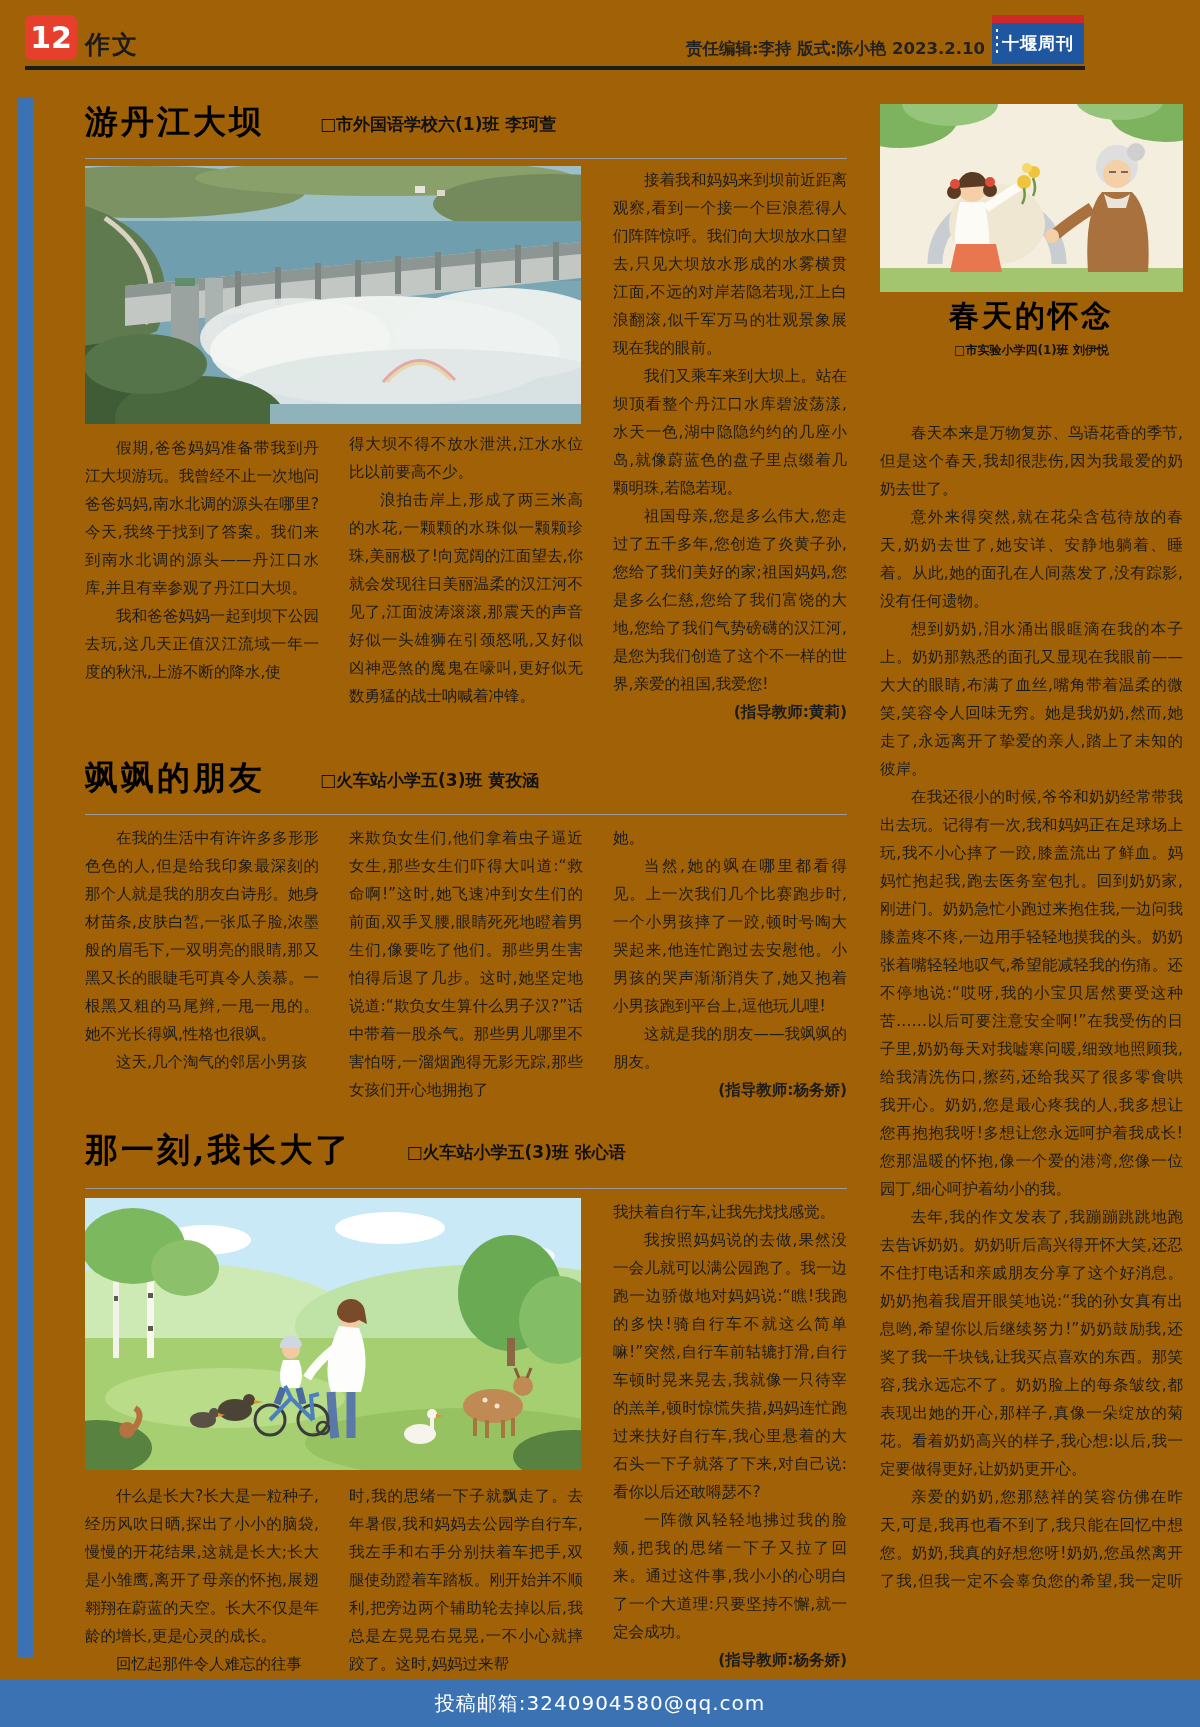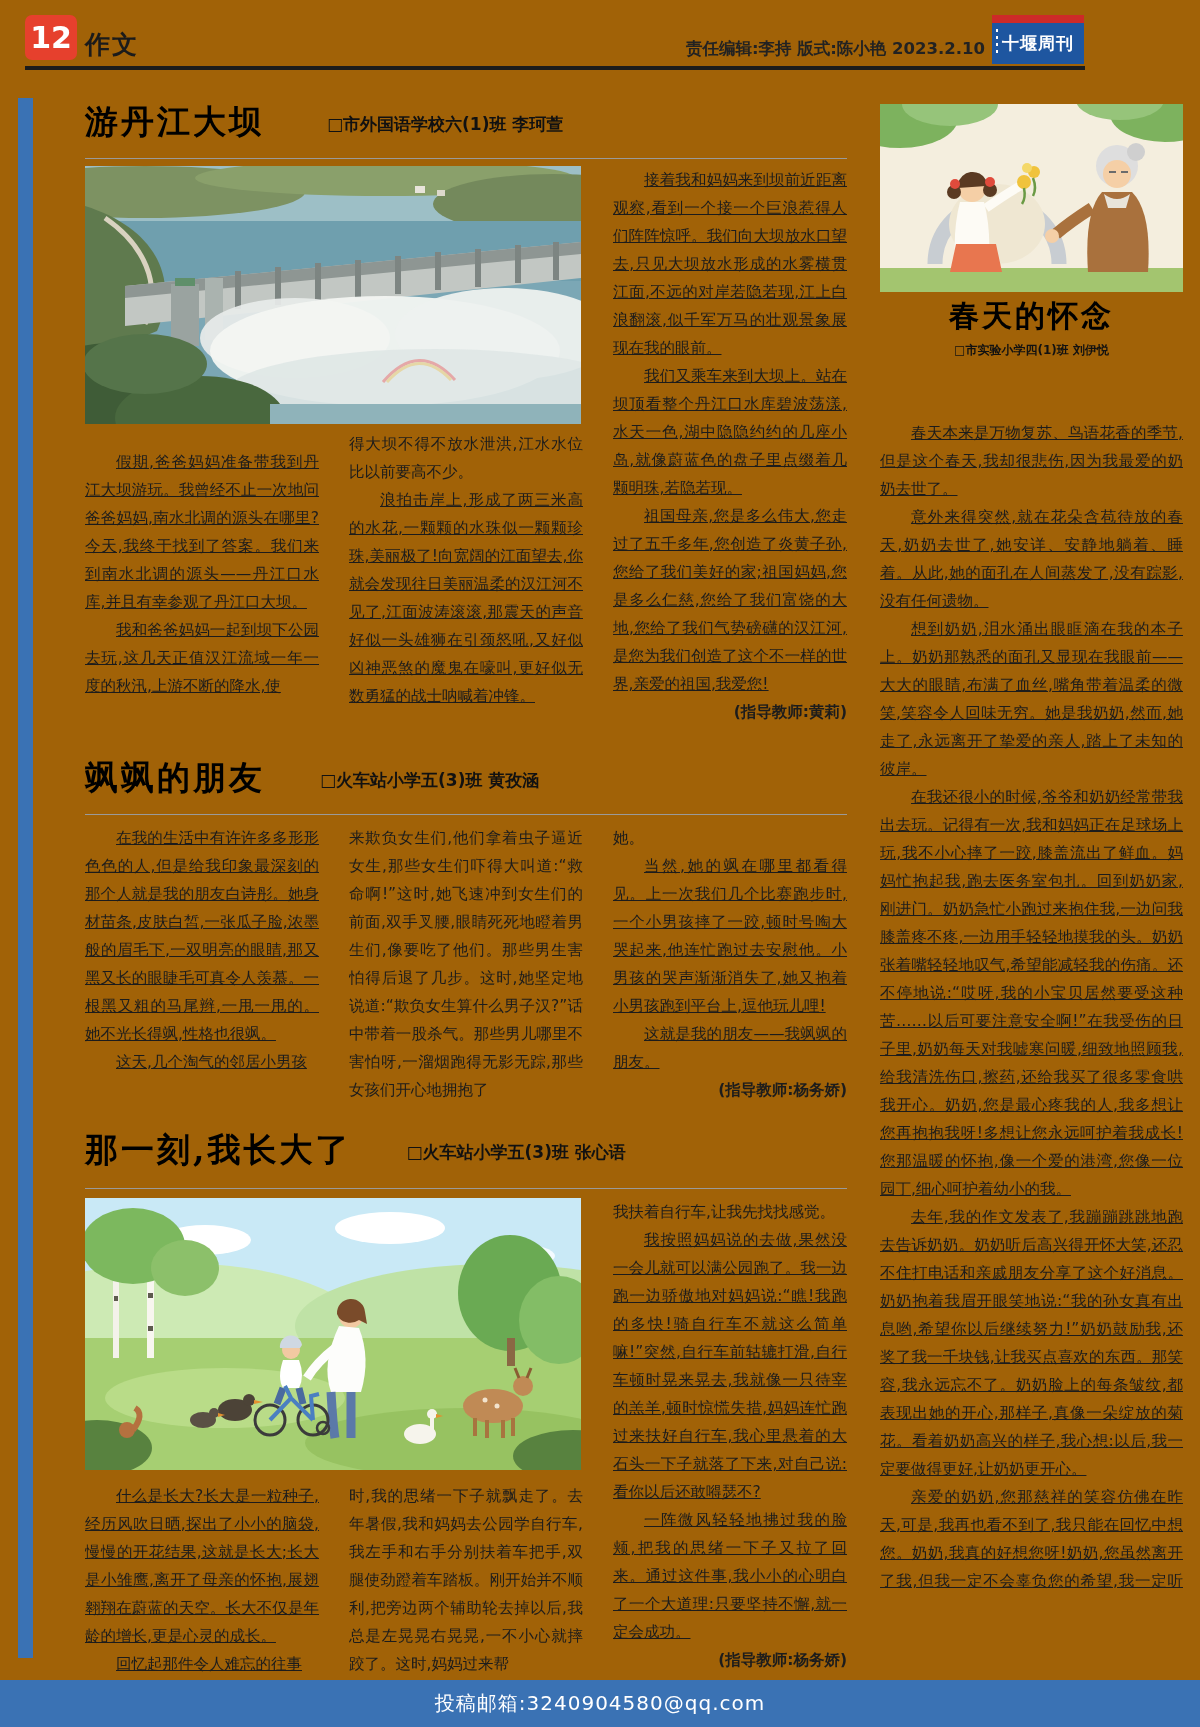--- a/index.html
+++ b/index.html
@@ -24,21 +24,21 @@
   
   .art-head{display:flex;align-items:flex-end;}
   .art-title{font-family:"DejaVu Serif","Liberation Serif",serif;font-weight:bold;font-size:33px;
              letter-spacing:3px;color:#000;line-height:1.1;}
   .art-byline{font-size:17px;font-weight:bold;color:#111;margin-left:55px;margin-bottom:4px;white-space:nowrap;}
   .title-rule{height:1px;background:#9a9a9a;width:762px;left:85px;}
 
   
   .coltext{font-size:15.5px;line-height:28px;text-align:justify;overflow:hidden;color:#1c1c1c;}
   .coltext p{margin:0;}
-  .coltext p.ind{text-indent:2em;text-decoration:underline;}
+  .coltext p.ind{text-indent:2em;}
   .coltext p.sig{text-align:right;font-weight:bold;text-indent:0;}
   .w-main{width:234px;}
   .w-right{width:303px;margin-top:45px;}
 
   
   .spring-title{left:880px;top:296px;width:303px;text-align:center;
                 font-family:"DejaVu Serif","Liberation Serif",serif;font-weight:bold;font-size:30px;letter-spacing:3px;color:#000;}
   .spring-byline{left:880px;top:342px;width:303px;text-align:center;font-size:12px;font-weight:bold;color:#111;}
 
   .figure{display:block;}
@@ -55,21 +55,21 @@
   <div class="abs page-badge">12</div>
   <div class="abs section-label">作文</div>
   <div class="abs editor-credit">责任编辑:李持  版式:陈小艳  2023.2.10</div>
   <div class="abs masthead">
     <div class="stripe"></div>
     <div class="box">十堰周刊</div>
   </div>
   <div class="abs header-rule"></div>
   <div class="abs left-accent"></div>
 
-  <div class="abs art-head" style="left:85px;top:104px;gap:7px;">
+  <div class="abs art-head" style="left:85px;top:104px;">
     <div class="art-title">游丹江大坝</div>
     <div class="art-byline">□市外国语学校六(1)班  李珂萱</div>
   </div>
   <div class="abs title-rule" style="top:158px;"></div>
 
   <svg class="abs figure" style="left:85px;top:166px;" width="496" height="258" viewBox="0 0 496 258" preserveAspectRatio="none">
     <rect width="496" height="258" fill="#7ba7b5"></rect>
     <rect width="496" height="95" fill="#9dbfc6"></rect>
     <ellipse cx="60" cy="26" rx="160" ry="26" fill="#7d9262"></ellipse>
     <ellipse cx="300" cy="12" rx="190" ry="18" fill="#8aa06b"></ellipse>
@@ -100,21 +100,21 @@
     <ellipse cx="420" cy="168" rx="110" ry="46" fill="#eef1ef" opacity="0.95"></ellipse>
     <ellipse cx="350" cy="228" rx="210" ry="45" fill="#dfe7e6" opacity="0.92"></ellipse>
     <path d="M298,216 q36,-42 72,-2" stroke="#e59c9c" stroke-width="3" fill="none" opacity="0.85"></path>
     <path d="M302,216 q32,-36 64,-2" stroke="#e6d49a" stroke-width="3" fill="none" opacity="0.85"></path>
     <ellipse cx="28" cy="235" rx="95" ry="58" fill="#3f5c37"></ellipse>
     <ellipse cx="115" cy="252" rx="85" ry="42" fill="#49683e"></ellipse>
     <ellipse cx="60" cy="198" rx="62" ry="30" fill="#55744a"></ellipse>
     <rect x="185" y="238" width="311" height="20" fill="#8fb3ba"></rect>
   </svg>
 
-  <div class="abs coltext w-main" style="left:85px;top:448px;height:290px;">
+  <div class="abs coltext w-main" style="left:85px;top:434px;height:290px;">
       <p class="ind">假期,爸爸妈妈准备带我到丹江大坝游玩。我曾经不止一次地问爸爸妈妈,南水北调的源头在哪里?今天,我终于找到了答案。我们来到南水北调的源头——丹江口水库,并且有幸参观了丹江口大坝。</p>
       <p class="ind">我和爸爸妈妈一起到坝下公园去玩,这几天正值汉江流域一年一度的秋汛,上游不断的降水,使</p>
     </div>
   <div class="abs coltext w-main" style="left:349px;top:430px;height:290px;">
       <p class="">得大坝不得不放水泄洪,江水水位比以前要高不少。</p>
       <p class="ind">浪拍击岸上,形成了两三米高的水花,一颗颗的水珠似一颗颗珍珠,美丽极了!向宽阔的江面望去,你就会发现往日美丽温柔的汉江河不见了,江面波涛滚滚,那震天的声音好似一头雄狮在引颈怒吼,又好似凶神恶煞的魔鬼在嚎叫,更好似无数勇猛的战士呐喊着冲锋。</p>
     </div>
   <div class="abs coltext w-main" style="left:613px;top:166px;height:582px;">
       <p class="ind">接着我和妈妈来到坝前近距离观察,看到一个接一个巨浪惹得人们阵阵惊呼。我们向大坝放水口望去,只见大坝放水形成的水雾横贯江面,不远的对岸若隐若现,江上白浪翻滚,似千军万马的壮观景象展现在我的眼前。</p>
       <p class="ind">我们又乘车来到大坝上。站在坝顶看整个丹江口水库碧波荡漾,水天一色,湖中隐隐约约的几座小岛,就像蔚蓝色的盘子里点缀着几颗明珠,若隐若现。</p>

